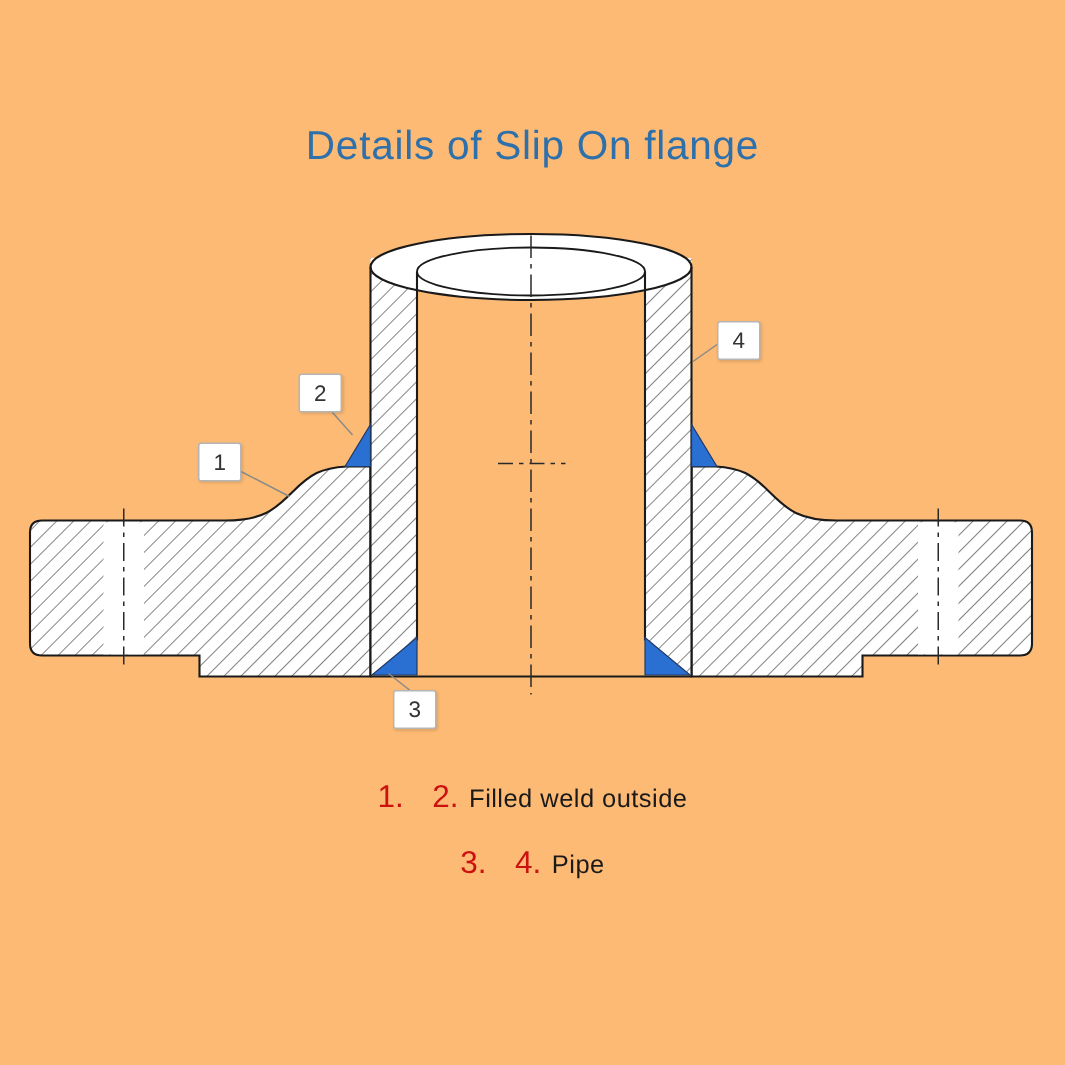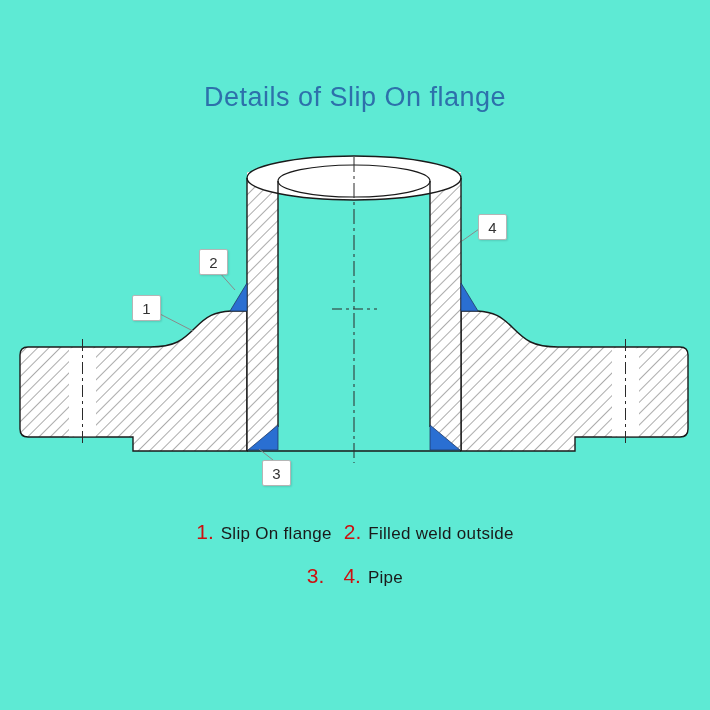--- a/index.html
+++ b/index.html
@@ -1,17 +1,17 @@
 <!DOCTYPE html>
 <html><head>
 <meta charset="utf-8">
 <style>
   html,body { margin:0; padding:0; background:#ffffff; }
   .page {
-    position:relative; width:710px; height:710px; background:#5eead4;
+    position:relative; width:710px; height:710px; background:#fdba74;
     font-family:"Liberation Sans", sans-serif; overflow:hidden;
   }
   .title {
     position:absolute; top:82px; left:0; width:100%;
     margin:0; text-align:center; font-weight:400;
     font-size:27px; letter-spacing:0.5px;
     color:var(--title-color, #2d70ab);
   }
   .diagram-svg { position:absolute; top:0; left:0; }
   .callout {
@@ -95,21 +95,20 @@
     <span>3</span>
   </div>
   <div class="callout" style="left:478px; top:214px;">
     <span>4</span>
   </div>
 
   <div class="legend">
     <div class="legend-row">
       <span class="legend-pair">
         <span class="legend-num">1.</span>
-        <span class="legend-label">Slip On flange</span>
       </span>
       <span class="legend-pair">
         <span class="legend-num">2.</span>
         <span class="legend-label">Filled weld outside</span>
       </span>
     </div>
     <div class="legend-row">
       <span class="legend-pair">
         <span class="legend-num">3.</span>
       </span>

